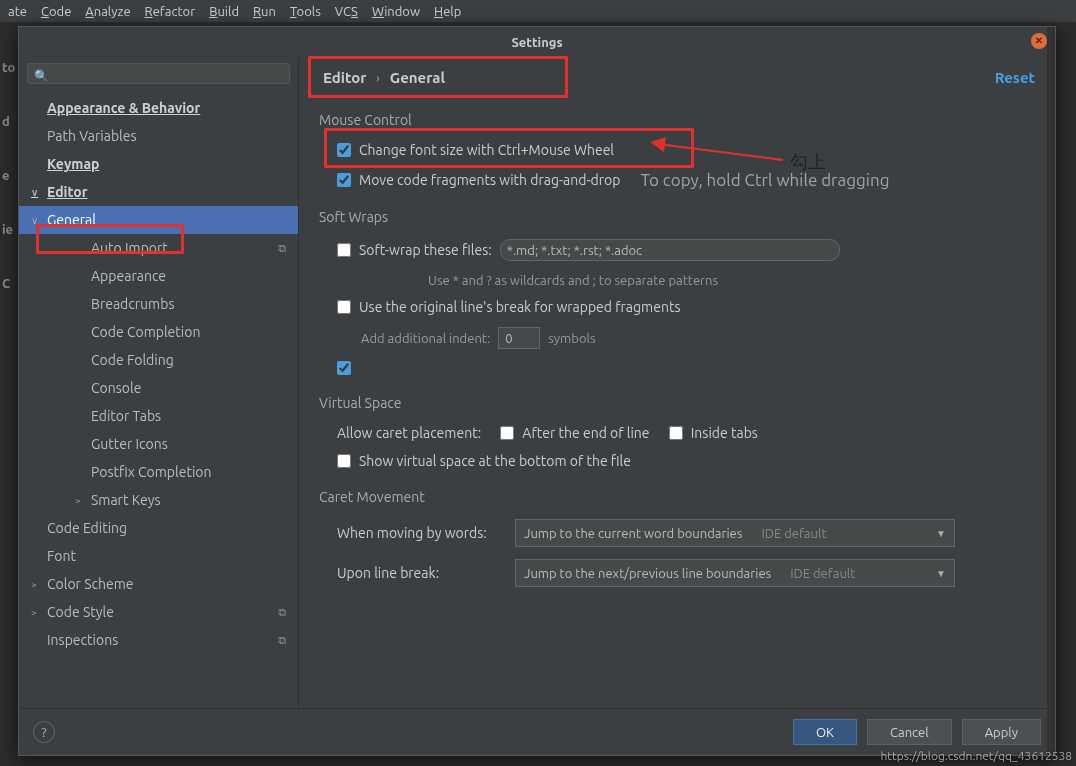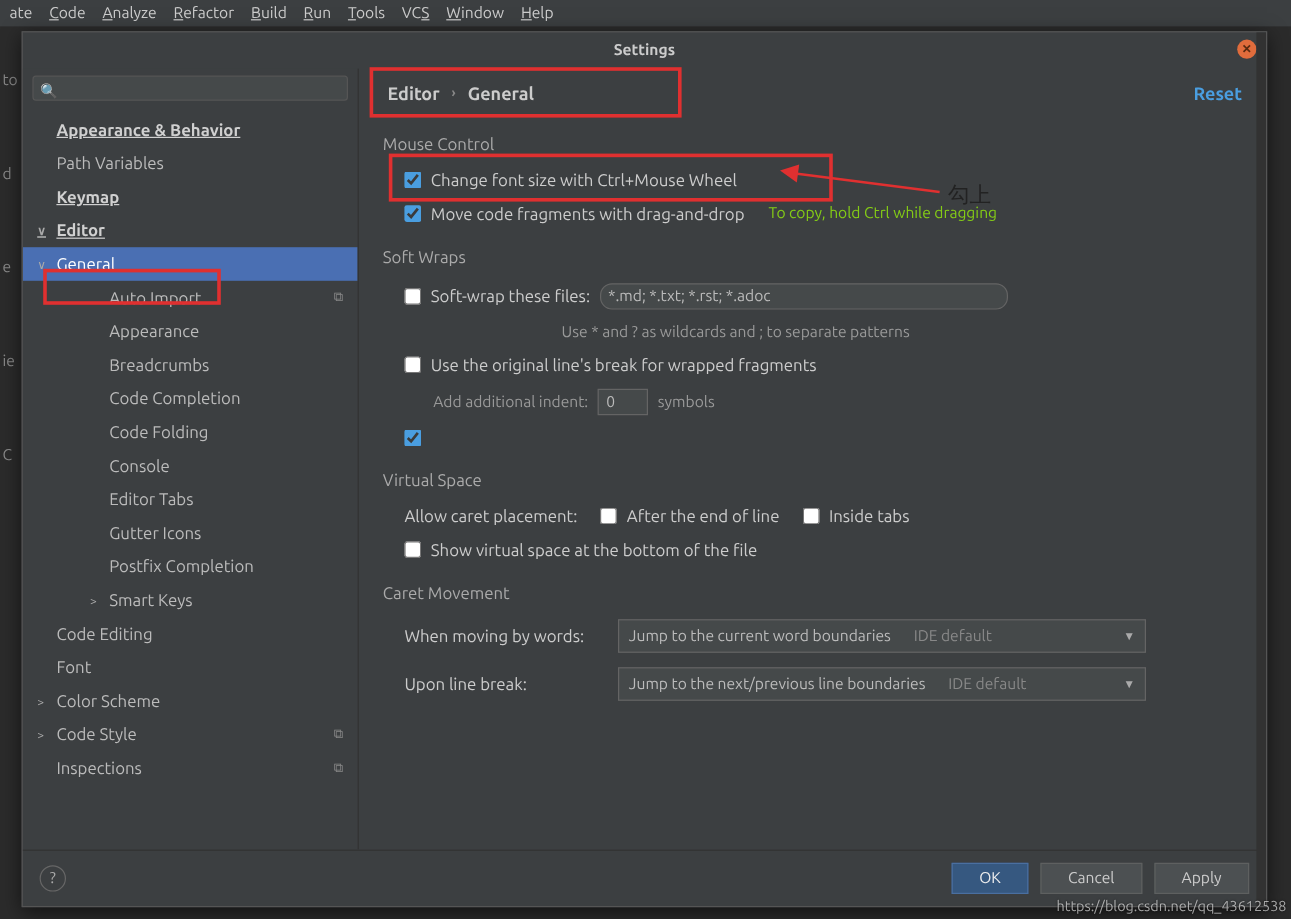--- a/index.html
+++ b/index.html
@@ -23,39 +23,39 @@
 .tree-item.l2 { padding-left: 56px; }
 .tree-item.selected { background: #4a6fb3; color: #fff; }
 .tree-item .copy-ic { position: absolute; right: 12px; color: #888; font-size: 11px; }
 .content { flex: 1; padding: 0 20px 10px 20px; overflow-y: auto; position: relative; }
 .breadcrumb { display: flex; align-items: center; gap: 10px; padding: 12px 4px; font-size: 15px; font-weight: bold; color: #ccc; }
 .breadcrumb .sep { color: #888; font-size: 11px; }
 .reset { position: absolute; right: 20px; top: 12px; color: #4a9ee0; font-size: 15px; font-weight: bold; }
 .section-title { color: #aaa; font-size: 14px; margin: 14px 0 8px 0; }
 .row { display: flex; align-items: center; gap: 8px; padding: 6px 0 6px 18px; font-size: 14px; color: #ccc; }
 .row.sub { padding-left: 42px; color: #999; font-size: 13px; }
-.hint { color: #84cc16; font-size: 13px; }
+.hint { color: #a3a3a3; font-size: 17px; }
 input[type=checkbox] { width: 14px; height: 14px; accent-color: #4a9ee0; }
 .text-input { background: #45494a; border: 1px solid #646464; padding: 3px 6px; color: #bbb; font-size: 13px; }
 .wide { width: 340px; border-radius: 10px; }
 .small { width: 42px; }
 .select { background: #45494a; border: 1px solid #646464; padding: 6px 8px; color: #bbb; font-size: 13px; width: 440px; display: flex; justify-content: space-between; align-items: center; }
 .select .def { color: #888; margin-left: 16px; }
 .select .dd { color: #aaa; font-size: 10px; }
 .footer { border-top: 1px solid #323232; padding: 10px 14px; display: flex; justify-content: space-between; align-items: center; }
 .footer-right { display: flex; gap: 10px; }
 .btn { padding: 5px 22px; border: 1px solid #5e6060; background: #4c5052; color: #ccc; font-size: 13px; }
 .btn.primary { background: #365880; border-color: #4a6fa0; color: #eee; }
 .help { width: 22px; height: 22px; border: 1px solid #666; border-radius: 50%; text-align: center; line-height: 20px; color: #aaa; font-size: 13px; }
 .hl-red { position: absolute; border: 3px solid #e03030; pointer-events: none; }
 .arrow { position: absolute; pointer-events: none; }
 .anno { position: absolute; color: #222; font-size: 18px; }
 .watermark { position: absolute; right: 4px; bottom: 4px; color: #ddd; font-size: 12px; opacity: .7; text-shadow: 0 0 2px #000; }
 .scroll-track { position:absolute; right:0; top:0; bottom:0; width:8px; background:#323232; }
-.side-frag { position:absolute; left:0; top:60px; font-size:13px; color:#888; display:flex; flex-direction:column; gap:64px; padding-left:2px;}
+.side-frag { position:absolute; left:0; top:60px; font-size:13px; color:#888; display:flex; flex-direction:column; gap:40px; padding-left:2px;font-weight:bold;}
 </style>
 </head>
 <body>
 
 <div class="side-frag">
   <span>to</span>
     <span>d</span>
     <span>e</span>
     <span>ie</span>
     <span>C</span>
@@ -194,21 +194,21 @@
           <span class="hint" style="margin-left:12px">To copy, hold Ctrl while dragging</span>
         </div>
 
       <div class="section-title">Soft Wraps</div>
       <div class="row">
           <input type="checkbox" style="">
           <span>Soft-wrap these files:</span>
           <input class="text-input wide" value="*.md; *.txt; *.rst; *.adoc" style="">
         </div>
       <div class="row sub">
-          <span style="margin-left:107px">Use * and ? as wildcards and ; to separate patterns</span>
+          <span style="margin-left:67px">Use * and ? as wildcards and ; to separate patterns</span>
         </div>
       <div class="row">
           <input type="checkbox" style="">
           <span>Use the original line's break for wrapped fragments</span>
         </div>
       <div class="row sub">
           <span>Add additional indent:</span>
           <input class="text-input small" value="0" style="">
           <span>symbols</span>
         </div>

